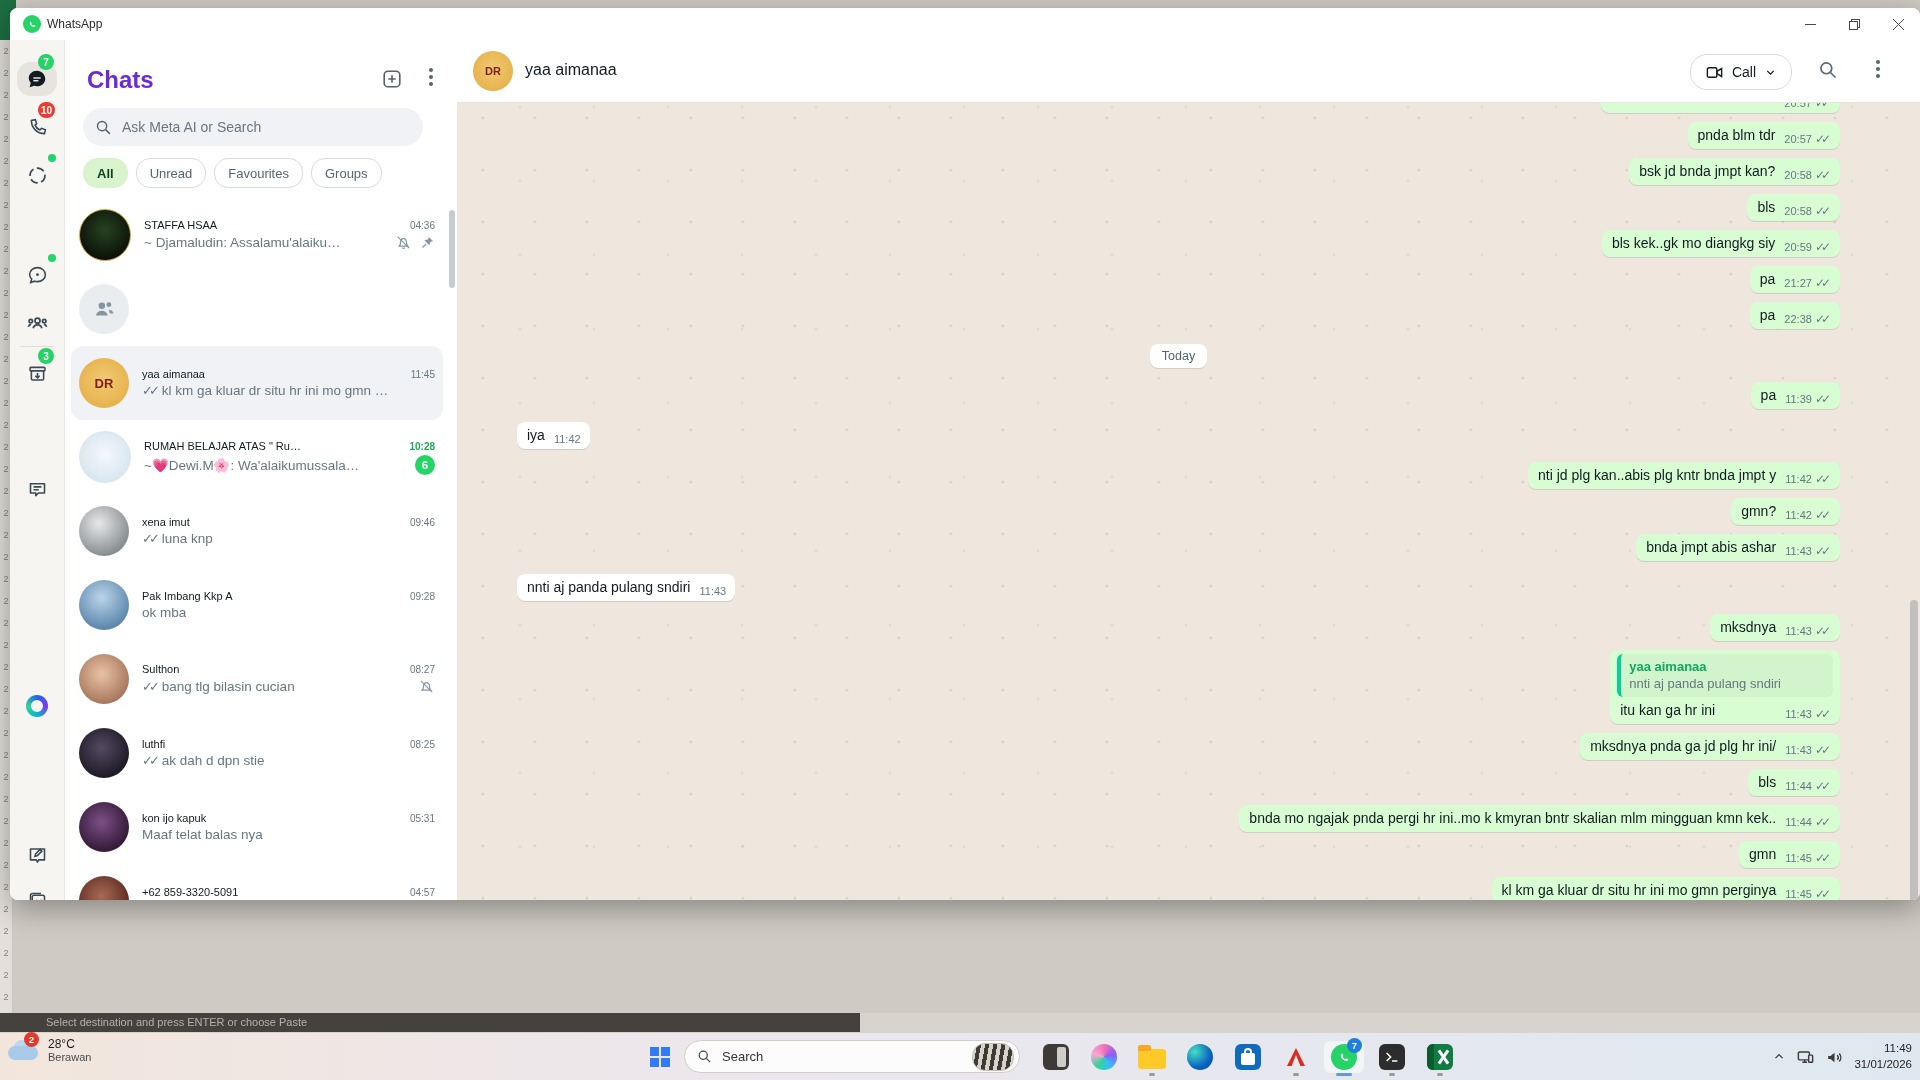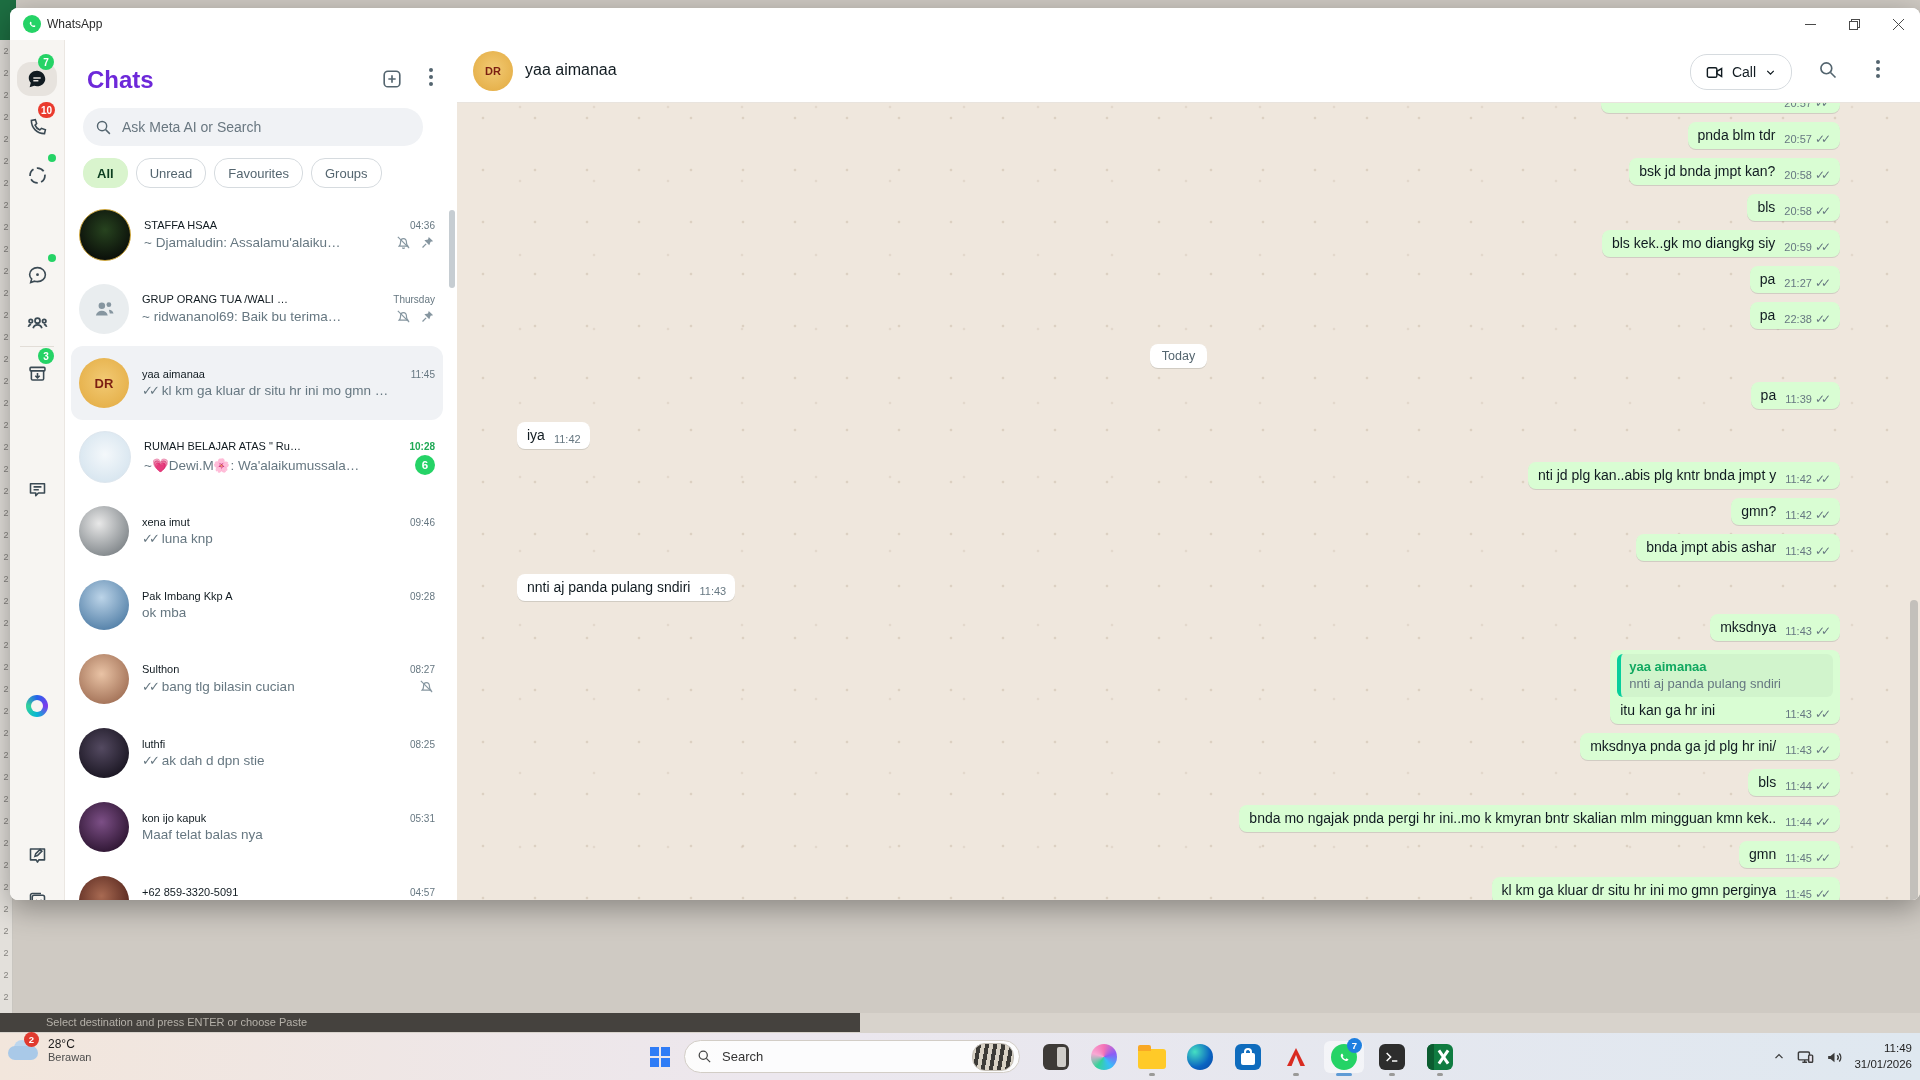--- a/index.html
+++ b/index.html
@@ -369,39 +369,20 @@
       </div>
       <div class="row">
         <div class="av av1">
           <svg width="26" height="26" viewBox="0 0 24 24" fill="currentColor">
               <circle cx="10" cy="9" r="3"></circle>
               <path d="M4.5 18c.6-2.8 2.8-4.3 5.5-4.3s4.9 1.5 5.5 4.3z"></path>
               <circle cx="16.5" cy="8" r="2.2"></circle>
               <path d="M16.5 12.6c2.2.1 3.8 1.4 4.3 3.6h-3.4"></path>
             </svg>
         </div>
-        <div class="rc">
-            <div class="l1">
-              <span class="nm">GRUP ORANG TUA /WALI …</span>
-              <span class="tm">Thursday</span>
-            </div>
-          <div class="l2">
-              <span class="pv">~ ridwananol69: Baik bu terima…</span>
-            <span class="ric">
-                <svg width="17" height="17" viewBox="0 0 24 24" fill="none" stroke="currentColor" stroke-width="1.7">
-                  <path d="M6 17h12c-1.2-1.2-1.8-2-1.8-5 0-3.2-1.6-5.4-4.2-5.4S7.8 8.8 7.8 12c0 3-.6 3.8-1.8 5z"></path>
-                  <line x1="4" y1="4" x2="20" y2="20"></line>
-                </svg>
-            <svg width="15" height="15" viewBox="0 0 24 24" fill="currentColor">
-                  <path d="M14 3l7 7-4 .8-2.2 5.4L7 8.4 12.8 7 14 3z"></path>
-                  <path d="M9.8 14.2L4 20" stroke="currentColor" stroke-width="2"></path>
-                </svg>
-              </span>
-          </div>
-          </div>
       </div>
       <div class="row sel">
         <div class="av av2">
             <span>DR</span>
           </div>
         <div class="rc">
             <div class="l1">
               <span class="nm">yaa aimanaa</span>
               <span class="tm">11:45</span>
             </div>

